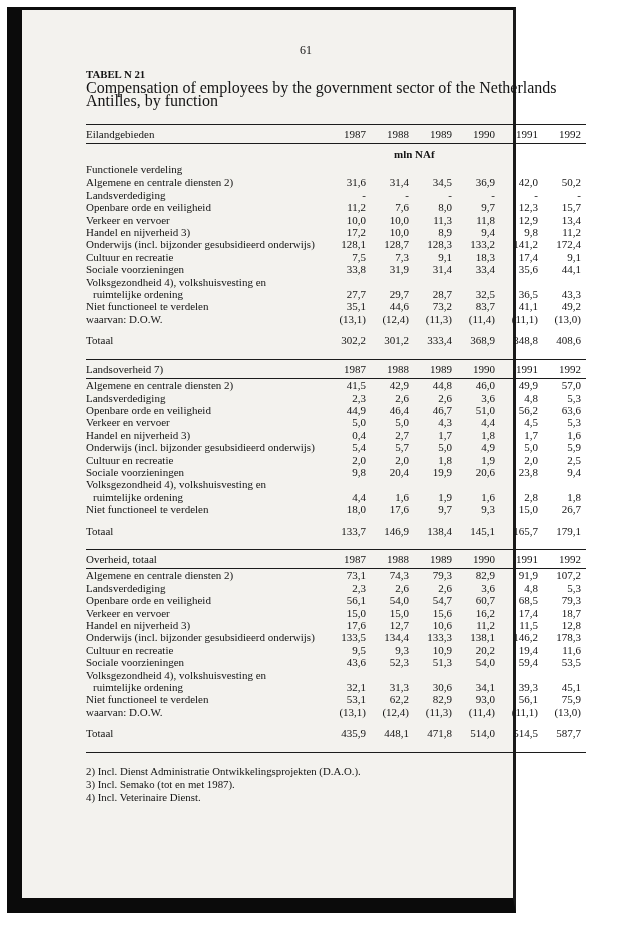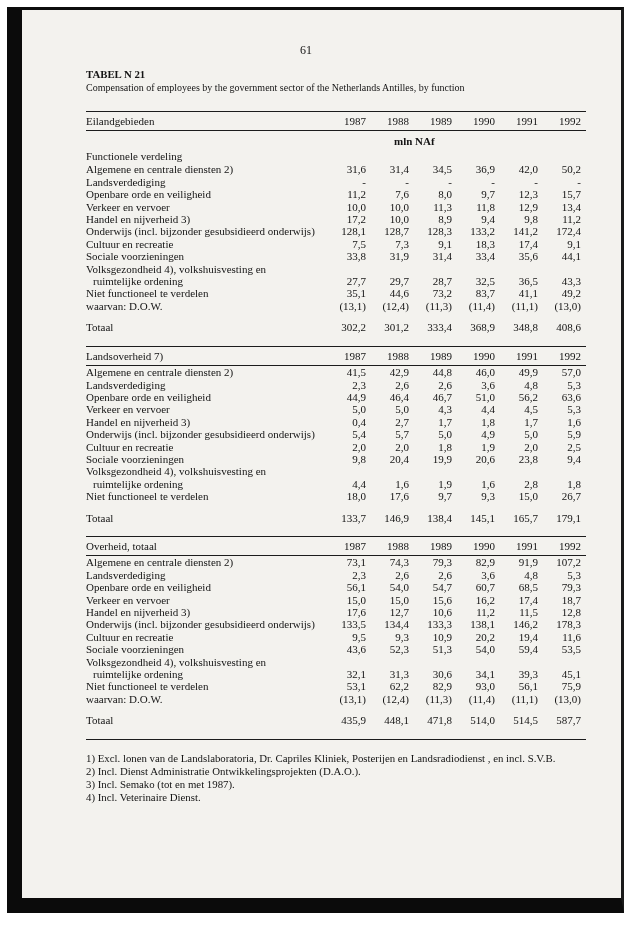--- a/index.html
+++ b/index.html
@@ -1,36 +1,36 @@
 <!DOCTYPE html>
 <html><head>
 <meta charset="utf-8">
 <style>
   * { margin:0; padding:0; box-sizing:border-box; }
   html,body { width:630px; height:931px; }
   body { background:#ffffff; font-family:"Liberation Serif", serif; position:relative; overflow:hidden; }
 
   .frame {
-    position:absolute; left:7px; top:7px; width:617px; height:906px;
+    position:absolute; left:7px; top:7px; width:509px; height:906px;
     background:#f3f2ee;
     border-left:15px solid #0b0b0b;
     border-top:3px solid #0d0d0d;
     border-right:3px solid #1a1a1a;
     border-bottom:15px solid #0b0b0b;
   }
 
   .content {
     position:absolute; left:64px; top:34px; width:500px;
     color:#141414; font-size:11px; line-height:13px;
   }
 
   .page-number { padding-left:214px; font-size:12px; margin-bottom:11px; }
   .table-id { font-weight:bold; font-size:10.8px; }
   .title-nl { font-weight:bold; font-size:10.8px; }
-  .title-en { font-size:10px; }
+  .title-en { font-size:16px; }
 
   #table-root { margin-top:17px; }
   .rule { border-top:1px solid #1c1c1c; height:0; }
 
   .row { display:grid; grid-template-columns:237px repeat(6,43px); line-height:12.4px; font-size:11px; }
   .row .label { white-space:nowrap; overflow:visible; }
   .row .label.indent { padding-left:7px; }
   .row .num { text-align:right; }
 
   .head-row { padding:3px 0 3px; }
@@ -430,19 +430,18 @@
           <span class="num">435,9</span>
           <span class="num">448,1</span>
           <span class="num">471,8</span>
           <span class="num">514,0</span>
           <span class="num">514,5</span>
           <span class="num">587,7</span>
         </div>
         <div class="rule"></div>
       </div>
     <div id="footnotes">
-        <div class="footnote">1) Excl. lonen van de Landslaboratoria, Dr. Capriles Kliniek, Posterijen en Landsradiodienst , en incl. S.V.B.</div>
         <div class="footnote">2) Incl. Dienst Administratie Ontwikkelingsprojekten (D.A.O.).</div>
         <div class="footnote">3) Incl. Semako (tot en met 1987).</div>
         <div class="footnote">4) Incl. Veterinaire Dienst.</div>
       </div>
   </div>
 </div>
 
 </body></html>

